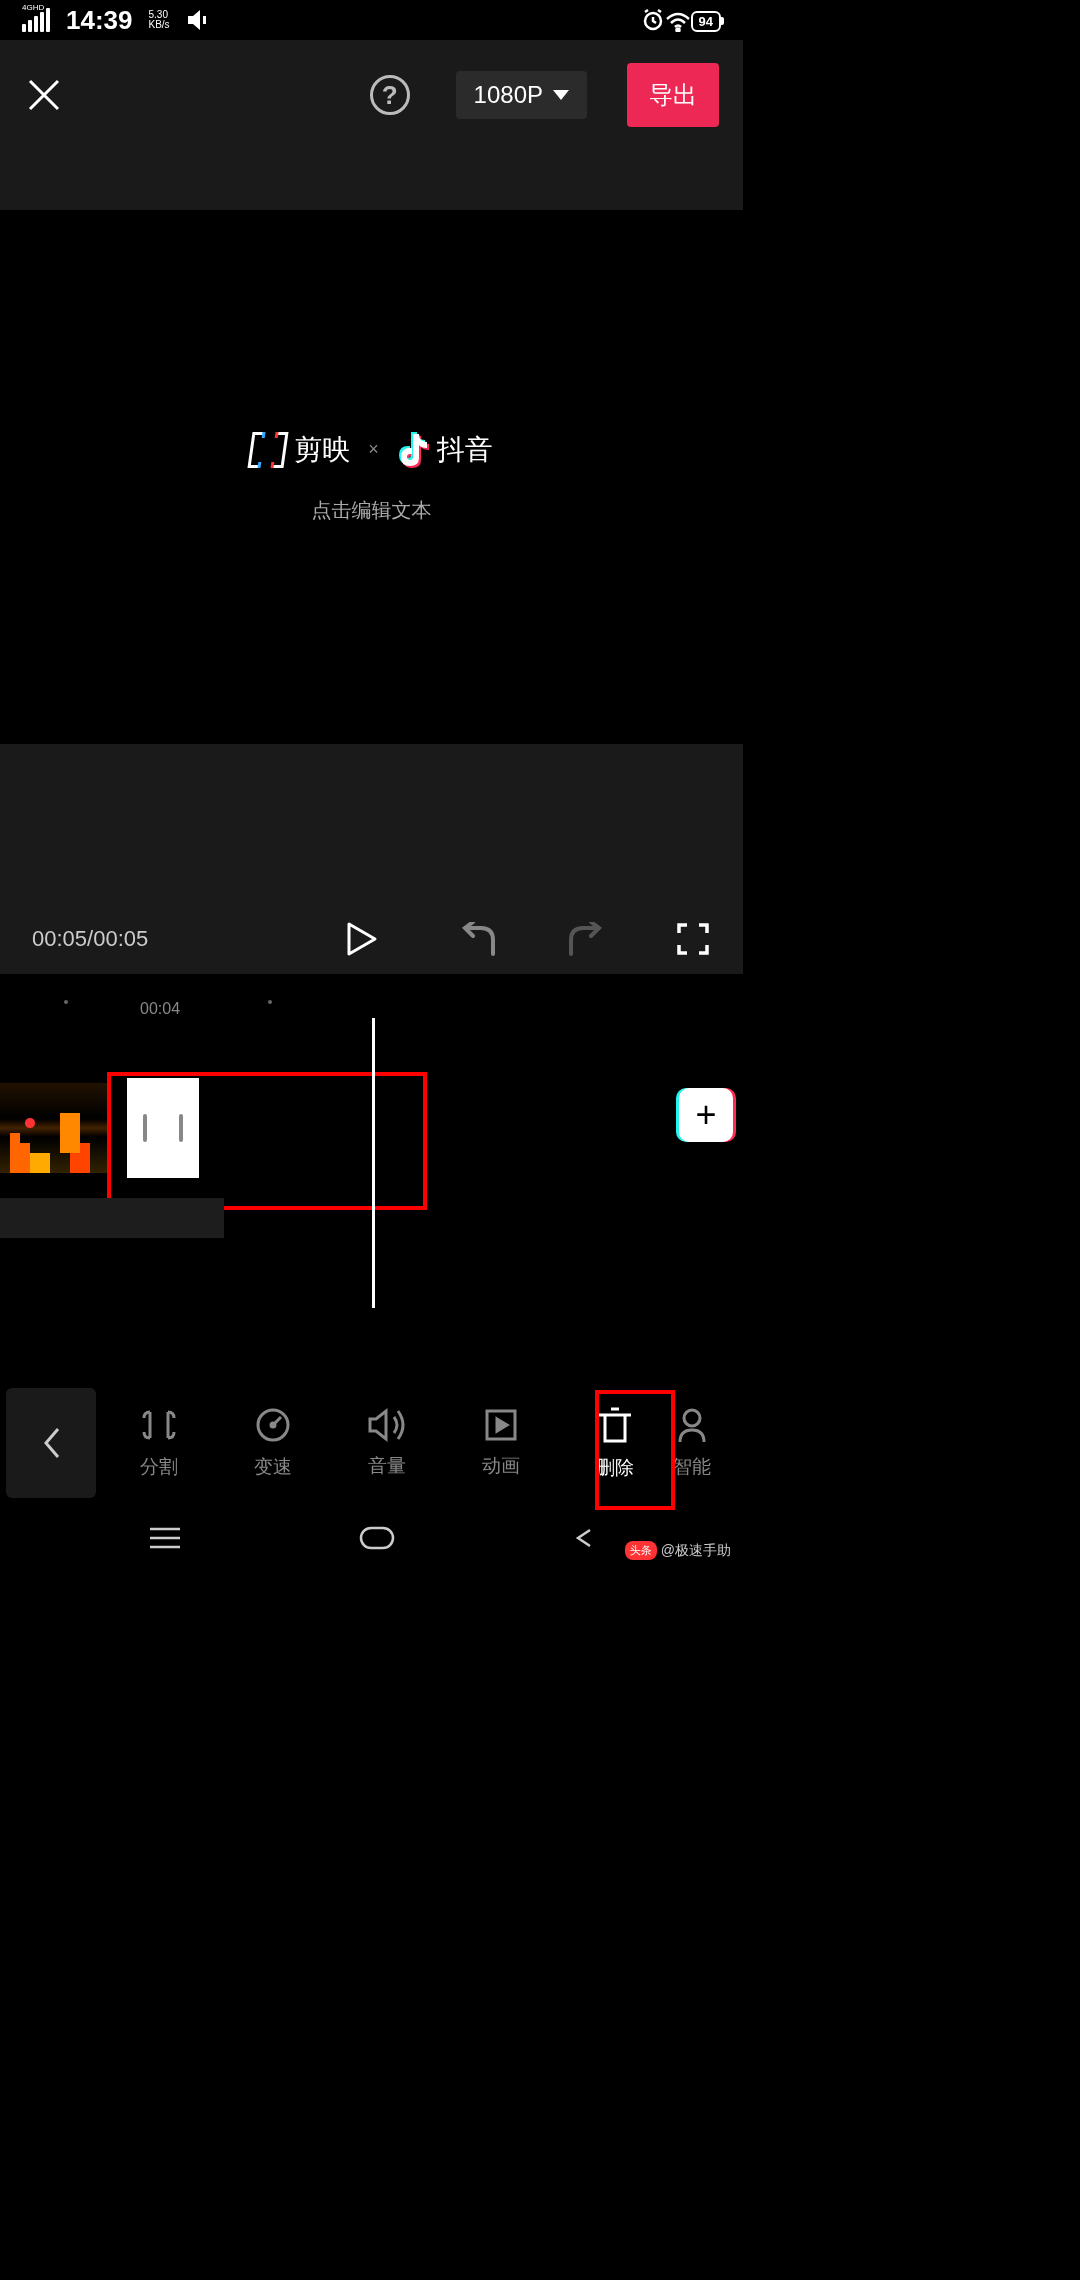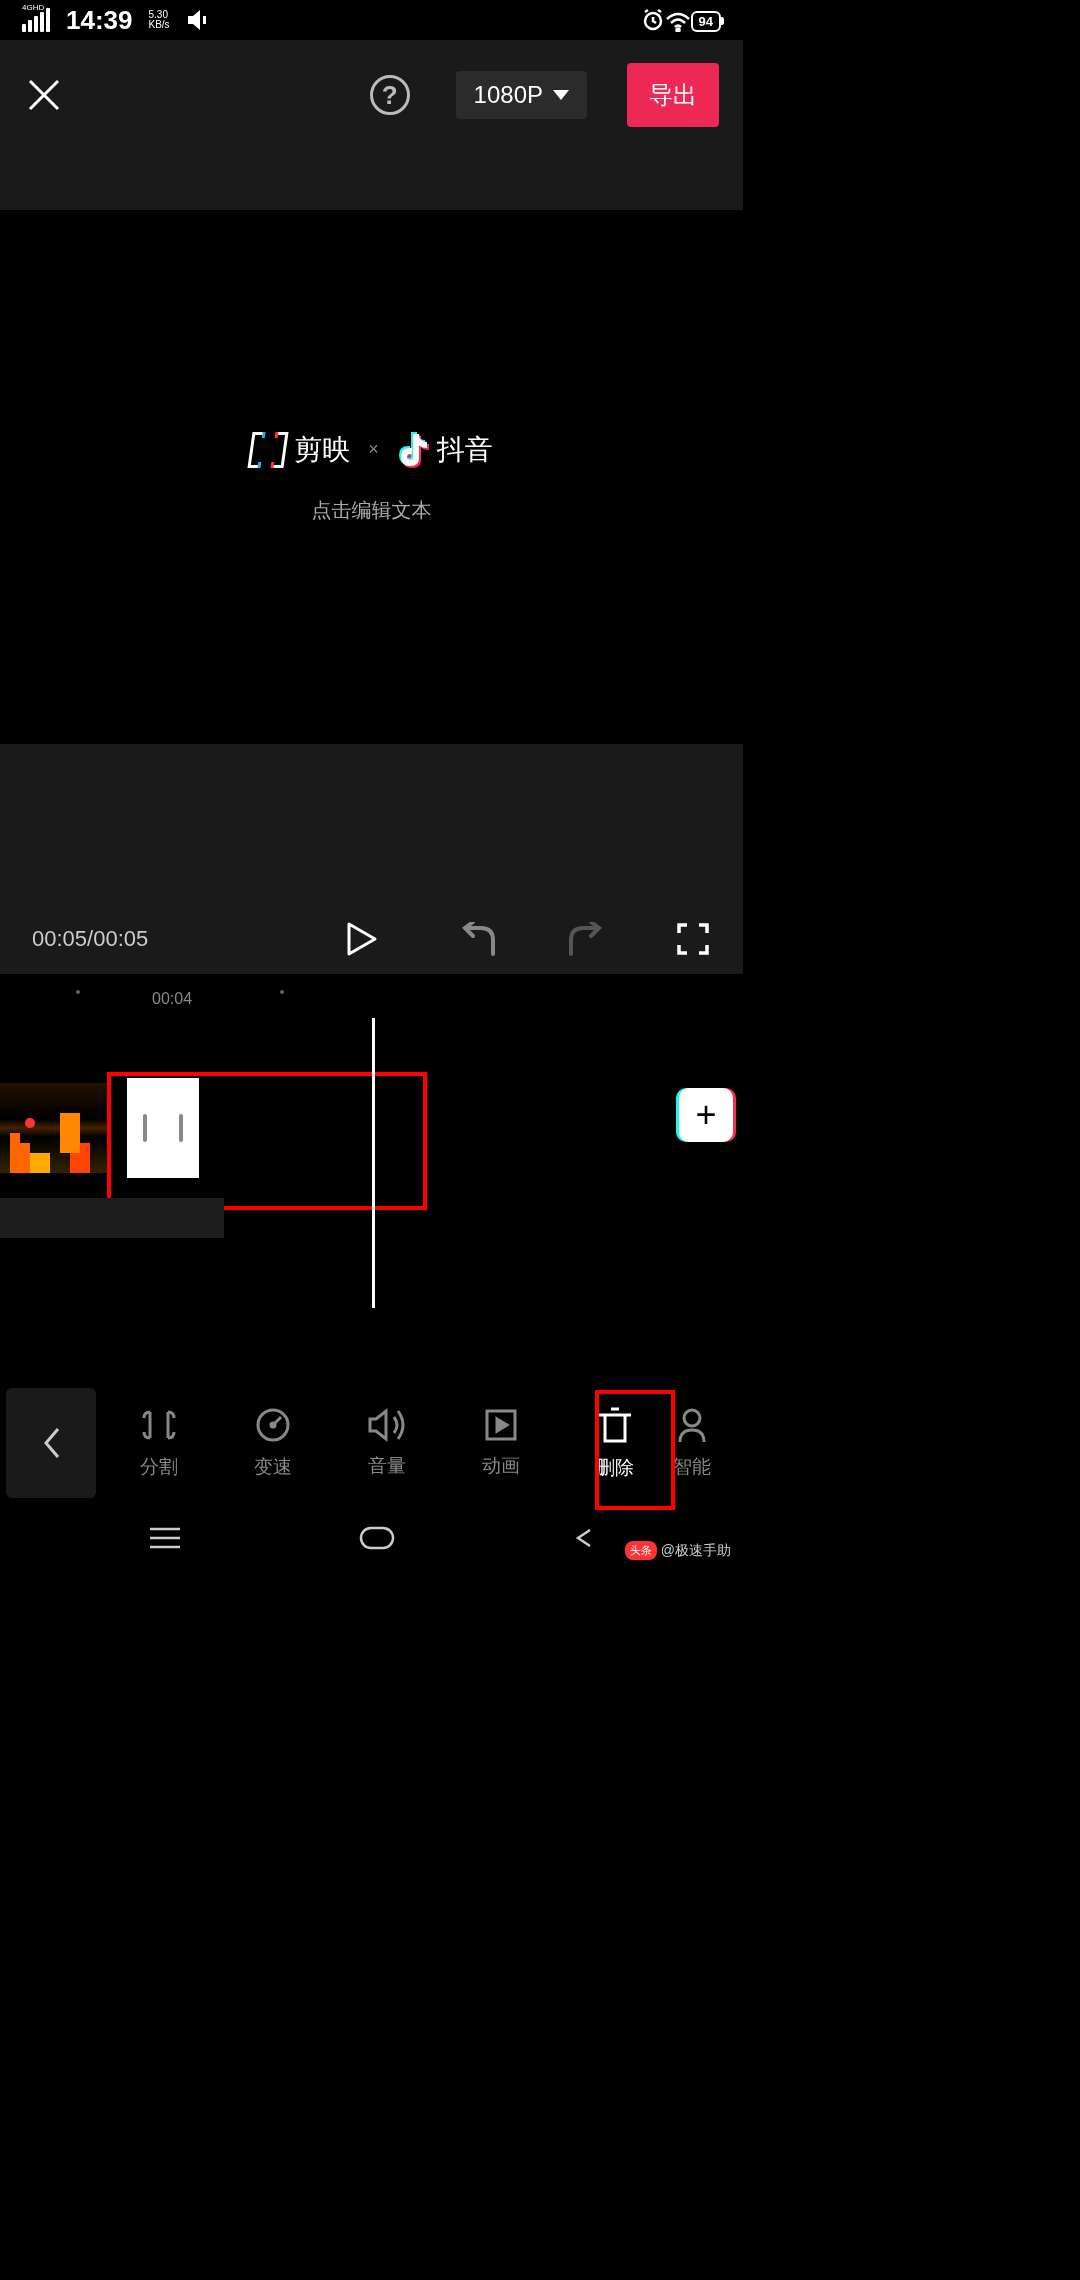--- a/index.html
+++ b/index.html
@@ -116,21 +116,21 @@
     .undo-btn, .redo-btn { color:#888; margin-left: 20px;}
     .redo-btn { color:#555;}
     .fullscreen-btn { margin-left: 20px;}
 
     
     .ruler {
       height: 44px; background:#000;
       position:relative;
       color:#888; font-size:16px;
     }
-    .ruler .tick { position:absolute; top:16px;margin-left:12px;}
+    .ruler .tick { position:absolute; top:26px;}
     .ruler .dot { width:4px; height:4px; background:#666; border-radius:50%;}
 
     
     .timeline {
       height: 390px; background:#000;
       position:relative; padding-top: 60px;
     }
     .track-row { height: 100px; position:relative;}
     .clip-thumb {
       position:absolute; left:0; top:5px; width:110px; height:90px;

